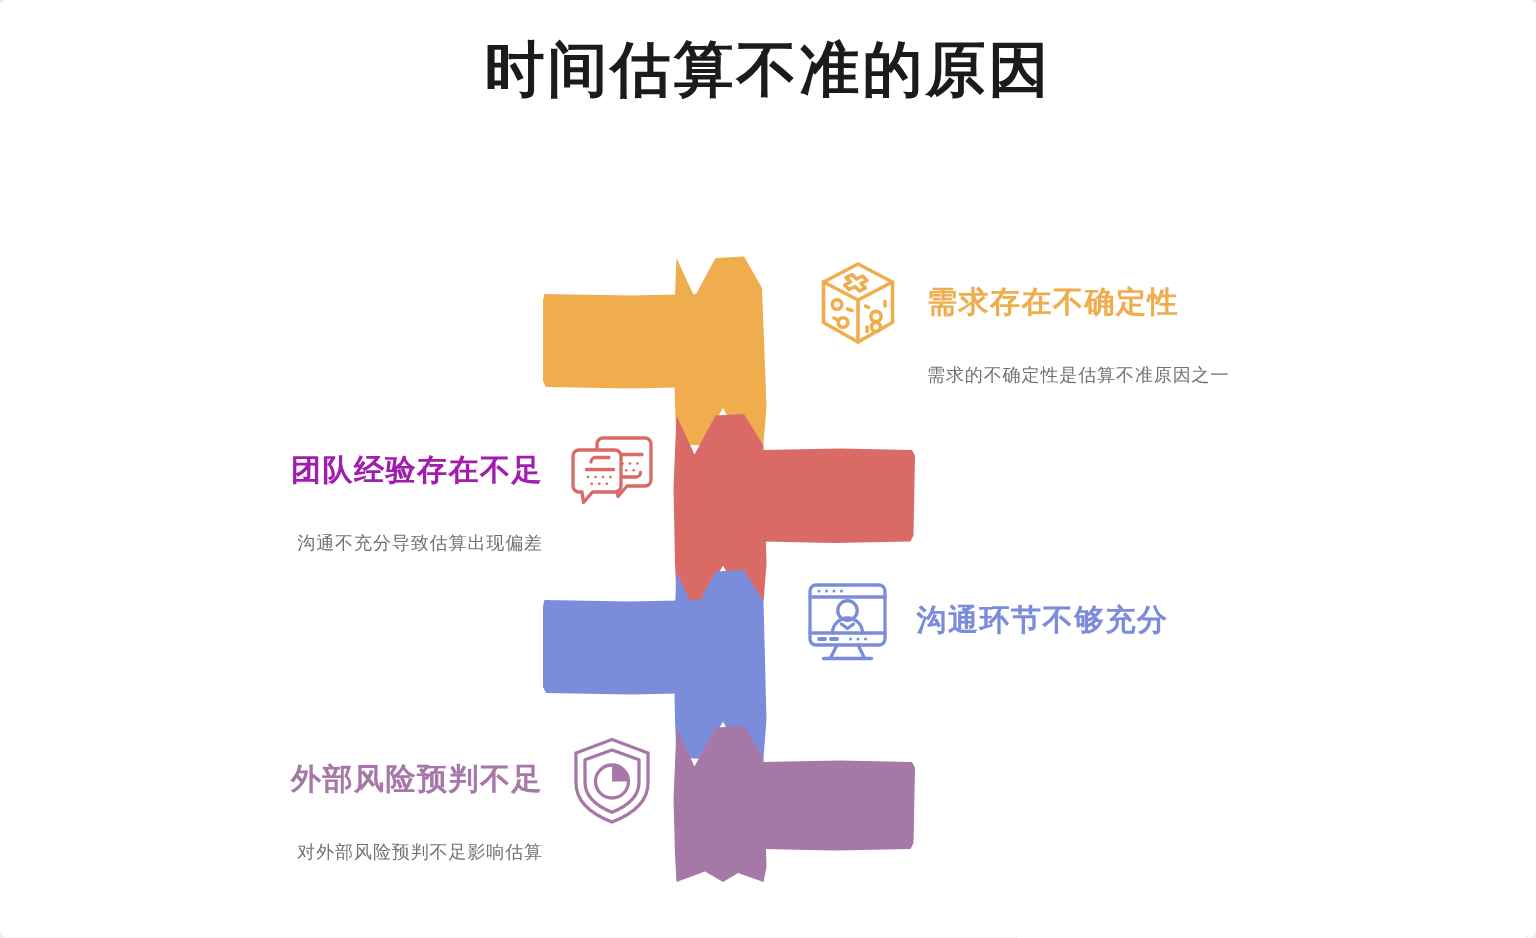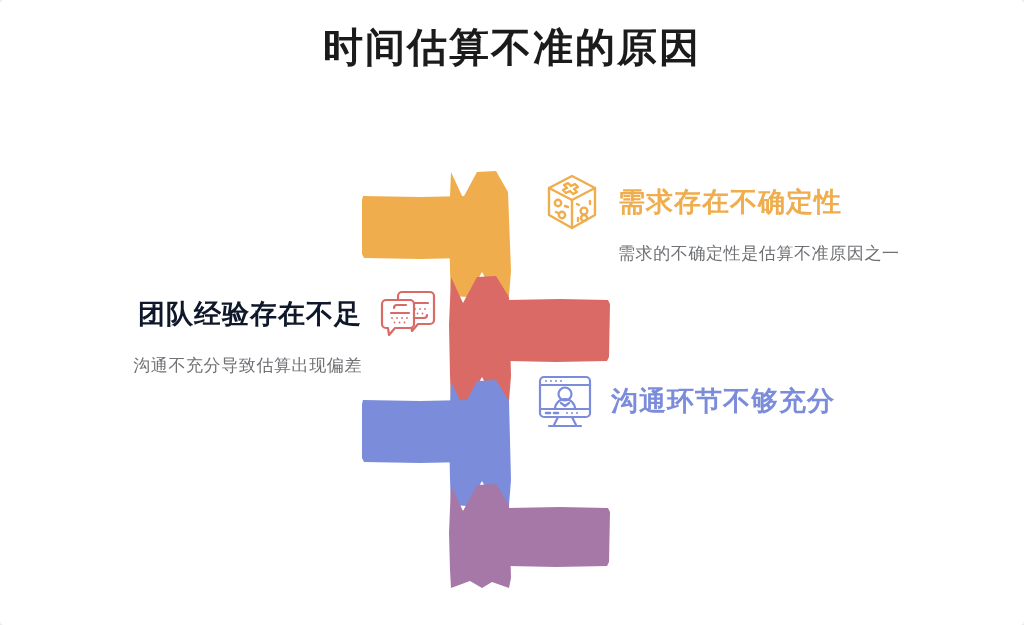--- a/index.html
+++ b/index.html
@@ -61,28 +61,28 @@
   }
   .tb-row {
     display: flex;
     align-items: center;
     gap: 14px;
   }
   .text-block.side-left .tb-row { justify-content: flex-end; }
   .text-block.side-right .tb-row { justify-content: flex-start; }
 
   .tb-heading {
-    font-size: 27px;
+    font-size: 20px;
     font-weight: bold;
     letter-spacing: 1px;
     white-space: nowrap;
     line-height: 1.2;
   }
   .tb-desc {
-    font-size: 17px;
+    font-size: 12px;
     color: #6f7174;
     letter-spacing: 0.6px;
     white-space: nowrap;
     margin-top: 9px;
     line-height: 1.3;
   }
   .text-block.side-left .tb-desc { padding-right: 78px; }
   .text-block.side-right .tb-desc { padding-left: 78px; }
 
   .icon-box {
@@ -91,21 +91,21 @@
     flex: 0 0 64px;
     display: block;
   }
   .icon-box svg { display: block; width: 64px; height: 64px; }
 
   
   #block-1 { top: 170px; left: 540px; }
   
   #block-2 { top: 282px; left: 10px; }
   
-  #block-3 { top: 369px; left: 533px; }
+  #block-3 { top: 382px; left: 533px; }
   
   #block-4 { top: 488px; left: 10px; }
 </style>
 </head>
 <body>
 
 <div id="slide">
 
   <div id="title">时间估算不准的原因</div>
 
@@ -159,21 +159,21 @@
           <path d="M38 48 l0 3"></path>
         </svg>
       </span>
       <span class="tb-heading" style="color:#EFAD4D">需求存在不确定性</span>
     </div>
     <div class="tb-desc">需求的不确定性是估算不准原因之一</div>
   </div>
 
   <div class="text-block side-left" id="block-2">
     <div class="tb-row">
-      <span class="tb-heading" style="color:#0f172a">团队经验存在不足</span>
+      <span class="tb-heading" style="color:#a21caf">团队经验存在不足</span>
       <span class="icon-box">
         <svg viewBox="0 0 64 64" xmlns="http://www.w3.org/2000/svg" fill="none" stroke="#D96A66" stroke-width="2.2" stroke-linecap="round" stroke-linejoin="round">
           <path d="M26 10 h28 a4 4 0 0 1 4 4 v24 a4 4 0 0 1 -4 4 h-12 l-6 7 -1 -7 h-9 a4 4 0 0 1 -4 -4 v-24 a4 4 0 0 1 4 -4 Z"></path>
           <path d="M38 21 h14"></path>
           <path d="M38 36 h10 a3 3 0 0 0 3 -3"></path>
           <circle cx="39" cy="27" r="0.9" fill="#D96A66" stroke="none"></circle>
           <circle cx="44" cy="27" r="0.9" fill="#D96A66" stroke="none"></circle>
           <circle cx="49" cy="27" r="0.9" fill="#D96A66" stroke="none"></circle>
           <circle cx="41.5" cy="31.5" r="0.9" fill="#D96A66" stroke="none"></circle>
           <circle cx="46.5" cy="31.5" r="0.9" fill="#D96A66" stroke="none"></circle>
@@ -215,15 +215,27 @@
           <path d="M25 48 l-4 8"></path>
           <path d="M39 48 l4 8"></path>
           <path d="M16 57 h32"></path>
         </svg>
       </span>
       <span class="tb-heading" style="color:#7B8CDB">沟通环节不够充分</span>
     </div>
   </div>
 
   <div class="text-block side-left" id="block-4">
+    <div class="tb-row">
+      <span class="tb-heading" style="color:#A678A8">外部风险预判不足</span>
+      <span class="icon-box">
+        <svg viewBox="0 0 64 64" xmlns="http://www.w3.org/2000/svg" fill="none" stroke="#A678A8" stroke-width="2.2" stroke-linecap="round" stroke-linejoin="round">
+          <path d="M32 5 L56 14 v20 c0 13 -11 21 -24 26 C19 55 8 47 8 34 V14 Z"></path>
+          <path d="M32 12 L50 18.5 v15 c0 10 -8 16 -18 20 c-10 -4 -18 -10 -18 -20 v-15 Z"></path>
+          <circle cx="32" cy="33" r="11"></circle>
+          <path d="M32 22 v11 h11 a11 11 0 0 0 -11 -11 Z" fill="#A678A8" stroke="none"></path>
+        </svg>
+      </span>
+    </div>
+    <div class="tb-desc">对外部风险预判不足影响估算</div>
   </div>
 
 </div>
 
 </body></html>

